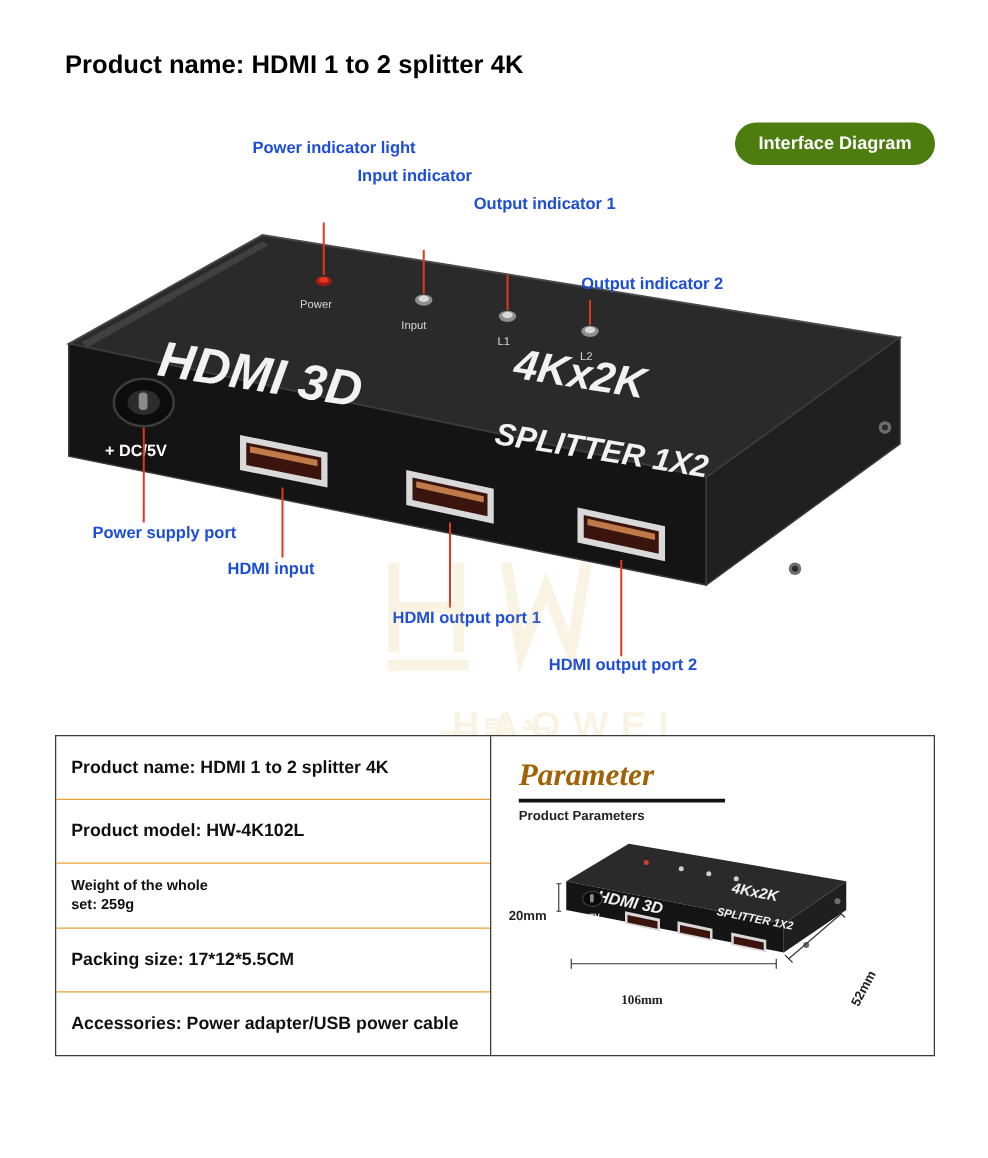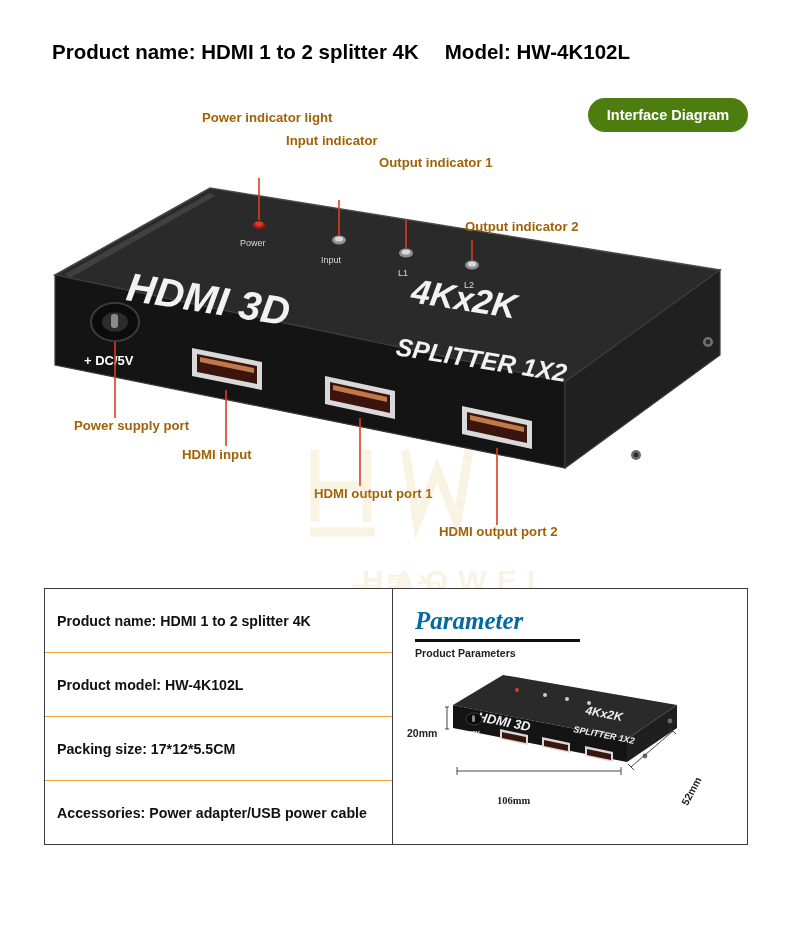--- a/index.html
+++ b/index.html
@@ -29,21 +29,21 @@
   .badge {
     position: absolute; top: 98px; left: 588px;
     width: 160px; height: 34px; border-radius: 17px;
     background: #4d7c0f; color: #fff;
     display: flex; align-items: center; justify-content: center;
     font-size: 14.5px; font-weight: bold;
   }
 
   
   .lbl {
-    position: absolute; font-size: 13.2px; font-weight: bold; color: #a16207;
+    position: absolute; font-size: 13.2px; font-weight: bold; color: #1d4ed8;
     white-space: nowrap;
     padding-left: 24px;
   }
   .lbl-power-ind  { top: 110px; left: 178px; }
   .lbl-input-ind  { top: 133px; left: 262px; }
   .lbl-out1-ind   { top: 155px; left: 355px; }
   .lbl-out2-ind   { top: 175px; left: 441px; margin-top: 44px; }
   .lbl-psu-port   { top: 418px; left: 50px; }
   .lbl-hdmi-in    { top: 447px; left: 158px; }
   .lbl-hdmi-out1  { top: 486px; left: 290px; }
@@ -93,21 +93,21 @@
   }
   .spec-row:last-child { border-bottom: none; }
   .spec-row.small { font-size: 11.6px; line-height: 1.25; }
 
   .param-side {
     flex: 1; position: relative;
   }
   .param-title {
     position: absolute; top: 18px; left: 22px;
     font-size: 25px; font-weight: bold; font-style: italic;
-    color: #0369a1; font-family: "Liberation Serif", serif;
+    color: #a16207; font-family: "Liberation Serif", serif;
   }
   .param-underline {
     position: absolute; top: 50px; left: 22px; width: 165px; height: 3px;
     background: #111;
   }
   .param-sub {
     position: absolute; top: 58px; left: 22px;
     font-size: 10.6px; color: #222; font-weight: bold;
   }
   .dim-lbl {
@@ -120,21 +120,20 @@
   
   .mini-wrap { position: absolute; top: 70px; left: 52px; width: 250px; height: 130px; }
 </style>
 </head>
 <body>
 
 <div class="page">
 
   <div class="header">
     <div class="h-title">Product name: HDMI 1 to 2 splitter 4K</div>
-    <div class="h-model">Model: HW-4K102L</div>
   </div>
 
   <div class="badge">Interface Diagram</div>
 
   <svg class="device-wrap" viewBox="0 0 700 400">
 
     <polygon points="15,125 170,38 680,120 525,232" fill="#2a2a2a"></polygon>
     <polygon points="15,125 170,38 680,120 525,232" fill="none" stroke="#4a4a4a" stroke-width="1.5"></polygon>
 
     <polygon points="15,125 525,232 525,318 15,215" fill="#141414"></polygon>
@@ -222,20 +221,22 @@
     </svg>
     <div class="wm-letters">HAOWEI</div>
     <div class="wm-cn">一昊为</div>
   </div>
 
   <div class="panel">
 
     <div class="spec-table">
       <div class="spec-row">Product name: HDMI 1 to 2 splitter 4K</div>
       <div class="spec-row">Product model: HW-4K102L</div>
+      <div class="spec-row small" style="white-space:pre-line;">Weight of the whole
+set: 259g</div>
       <div class="spec-row">Packing size: 17*12*5.5CM</div>
       <div class="spec-row">Accessories: Power adapter/USB power cable</div>
     </div>
 
     <div class="param-side">
       <div class="param-title">Parameter</div>
       <div class="param-underline"></div>
       <div class="param-sub">Product Parameters</div>
 
       <svg class="mini-wrap" viewBox="0 0 250 130">

